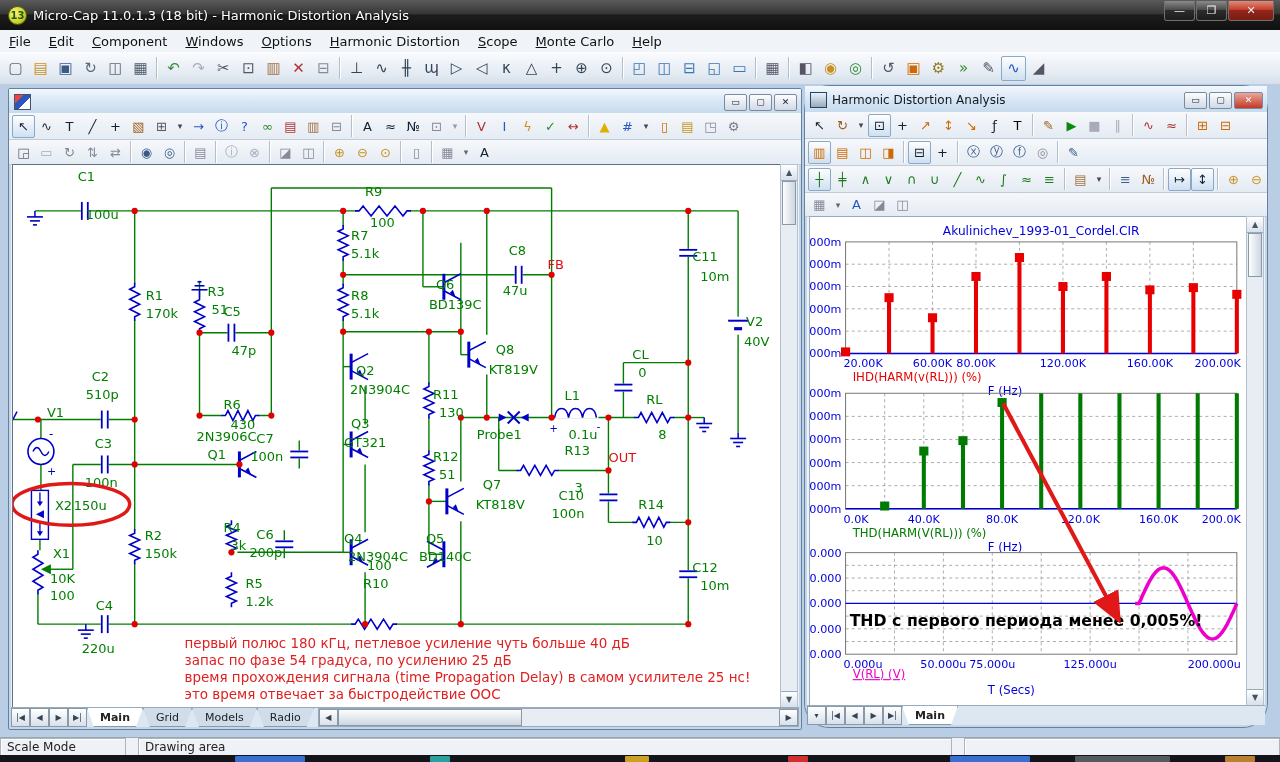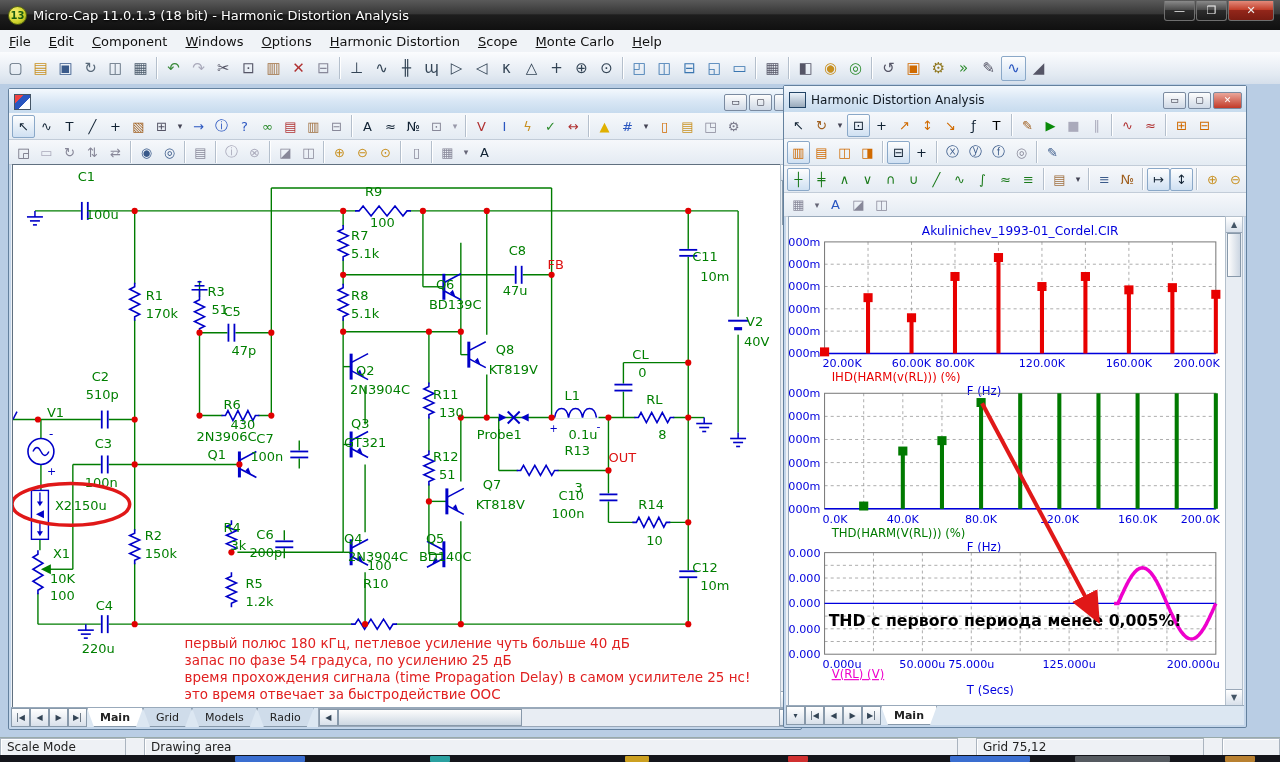--- a/index.html
+++ b/index.html
@@ -61,21 +61,21 @@
   .hthumb{background:linear-gradient(#fdfdfd,#cdd7e2);border:1px solid #8899aa;width:38%;}
   .vscroll{position:absolute;width:16px;background:#e8edf3;border:1px solid #b4c0cc;}
   .varrow{height:15px;display:flex;align-items:center;justify-content:center;font-size:8px;color:#456;
     background:linear-gradient(#fff,#d8e0ea);border-bottom:1px solid #9aa8b8;}
   .varrow.bot{position:absolute;bottom:0;left:0;right:0;border-top:1px solid #9aa8b8;border-bottom:none;}
   .vthumb{background:linear-gradient(90deg,#fdfdfd,#ccd6e2);border:1px solid #8899aa;height:42px;margin:0px 1px;}
   
   .statusbar{position:absolute;left:0;top:737px;width:1280px;height:18px;background:#eef1f5;
     border-top:1px solid #9aa;display:flex;font-size:12px;color:#222;}
   .stcell{border:1px solid #aab4bf;border-style:solid;box-shadow:1px 1px 0 #fff inset;
-    padding:0 6px;display:flex;align-items:center;margin-right:18px;background:#eef1f5;}
+    padding:0 6px;display:flex;align-items:center;margin-right:12px;background:#eef1f5;}
   .taskbar{position:absolute;left:0;top:755px;width:1280px;height:7px;background:#14151b;}
   .tkicon{position:absolute;top:1px;height:6px;border-radius:1px;}
   svg text{font-family:"DejaVu Sans","Liberation Sans",sans-serif;}
 </style>
 </head>
 <body>
 
 <div id="root">
 
   <div class="titlebar">
@@ -560,21 +560,21 @@
           <span class="tab">Radio</span>
           <span class="hscroll">
             <span class="navbtn">◀</span>
             <span class="hthumb"></span>
             <span style="flex:1"></span>
             <span class="navbtn">▶</span>
           </span>
         </div>
     </div>
 
-    <div class="child" id="anaWin" style="left:783px;top:1px;width:462px;height:641px;">
+    <div class="child" id="anaWin" style="left:804px;top:1px;width:462px;height:641px;border-radius:25px;">
       <div class="ctitle" style="height:24px;">
         <span class="cicon" style="background:linear-gradient(#eaf2fa,#9ab) ,#26c;border-color:#246;"></span>
         <span>Harmonic Distortion Analysis</span>
         <span class="cbtns">
           <span class="cbtn">▭</span>
           <span class="cbtn">▢</span>
           <span class="cbtn close-red" style="background:linear-gradient(#eaa69a,#c23a28);color:#fff;">✕</span>
         </span>
       </div>
       <div class="tb childtb" id="anatb1">
@@ -790,21 +790,20 @@
           <span class="navbtn">▶</span>
           <span class="navbtn">▶|</span>
           <span class="tab sel">Main</span>
         </div>
     </div>
   </div>
 
   <div class="statusbar">
     <span class="stcell" style="width:112px;">Scale Mode</span>
     <span class="stcell" style="width:800px;">Drawing area</span>
-    <span class="stcell" style="width:214px;">Grid 75,12</span>
     <span class="stcell" style="flex:1;margin-right:0;"></span>
   </div>
   <div class="taskbar">
       <span class="tkicon" style="left: 235px; width: 70px; background: rgb(58, 110, 208);"></span>
       <span class="tkicon" style="left: 430px; width: 20px; background: rgb(42, 160, 160);"></span>
       <span class="tkicon" style="left: 625px; width: 24px; background: rgb(204, 160, 32);"></span>
       <span class="tkicon" style="left: 788px; width: 20px; background: rgb(208, 48, 48);"></span>
       <span class="tkicon" style="left: 950px; width: 80px; background: rgb(58, 110, 208);"></span>
       <span class="tkicon" style="left: 1075px; width: 95px; background: rgb(85, 90, 96);"></span>
       <span class="tkicon" style="left: 1225px; width: 30px; background: rgb(184, 128, 48);"></span>

